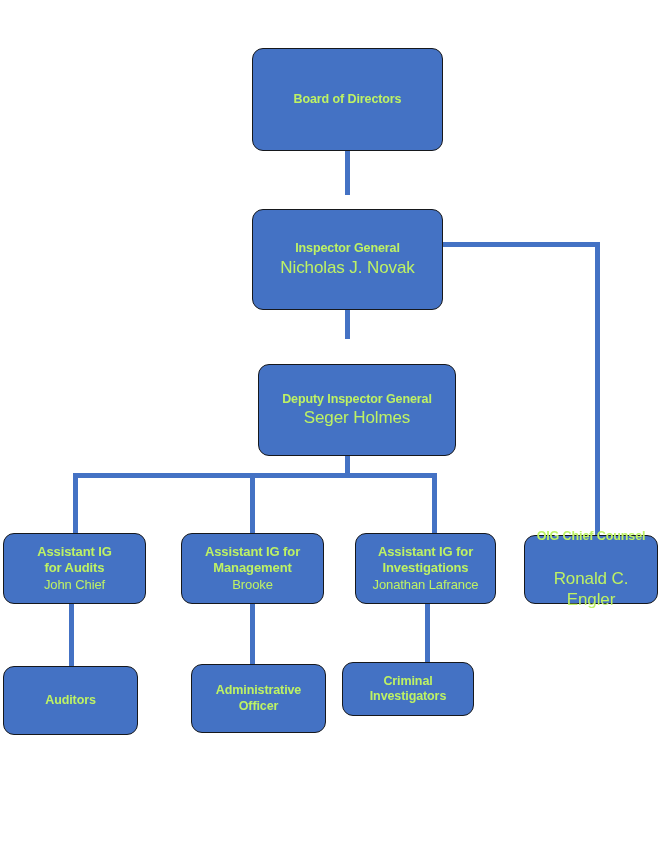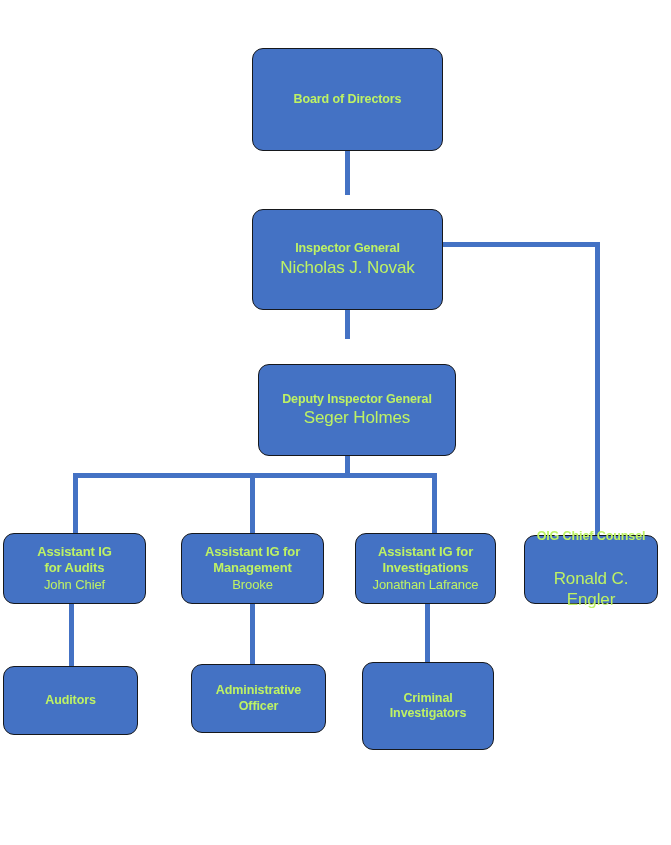--- a/index.html
+++ b/index.html
@@ -130,17 +130,17 @@
   </div>
 
   <div class="node" style="left:3px; top:666px; width:135px; height:69px;">
     <div class="title">Auditors</div>
   </div>
 
   <div class="node" style="left:191px; top:664px; width:135px; height:69px;">
     <div class="title">Administrative Officer</div>
   </div>
 
-  <div class="node" style="left:362px; top:662px; width:132px; height:88px;">
+  <div class="node" style="left:342px; top:662px; width:132px; height:54px;">
     <div class="title">Criminal Investigators</div>
   </div>
 
 </div>
 
 </body></html>

